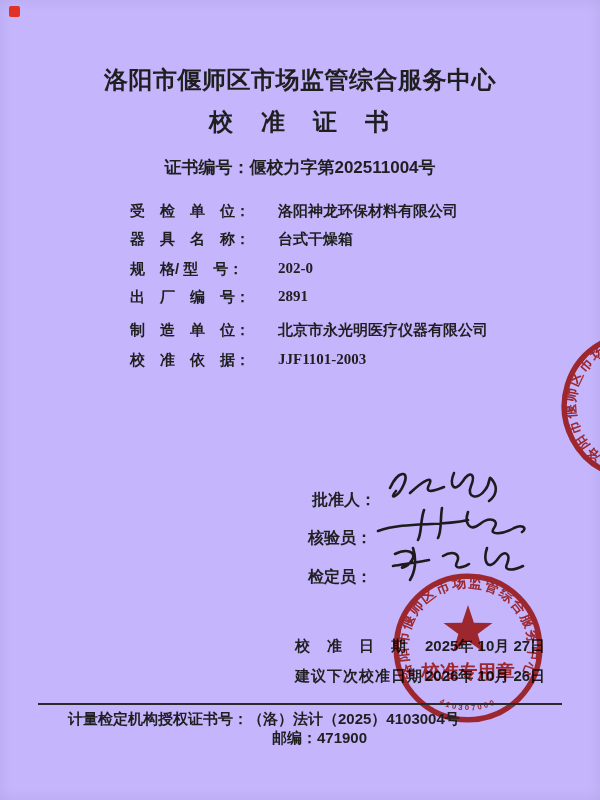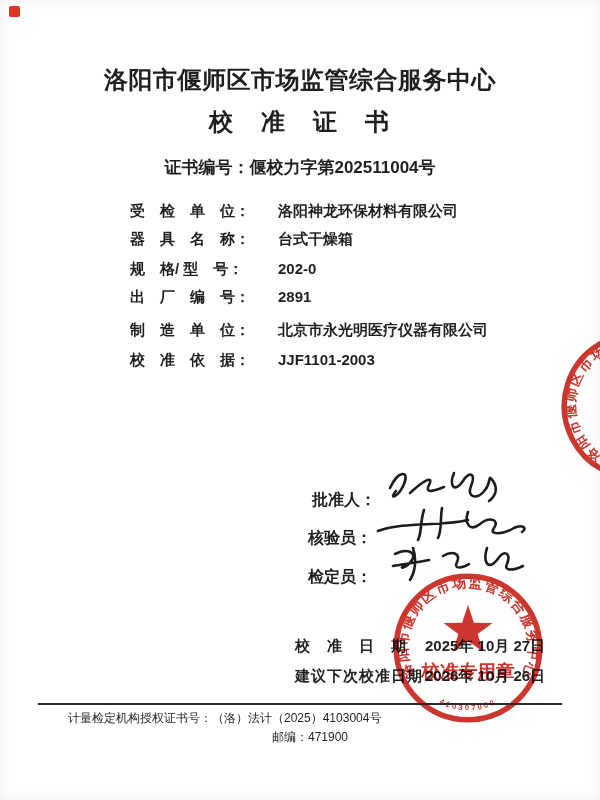--- a/index.html
+++ b/index.html
@@ -1,38 +1,38 @@
 <!DOCTYPE html>
 <html style="--seal: #c9251c;"><head>
 <meta charset="utf-8">
 <style>
   html,body{margin:0;padding:0;background:#e9e9e9;}
   .page{
     position:relative;width:600px;height:800px;margin:0 auto;
-    background:#ffffff;overflow:hidden;
+    background:#c4b5fd;overflow:hidden;
     font-family:"Liberation Sans","DejaVu Sans",sans-serif;
     color:#1f1f1f;
     box-shadow:inset 0 0 14px rgba(0,0,0,0.07);
   }
   .abs{position:absolute;}
   .center{left:0;right:0;text-align:center;}
   .org-title{top:64px;font-size:24px;font-weight:bold;letter-spacing:0.5px;}
   .doc-title{top:106px;font-size:24px;font-weight:bold;letter-spacing:2px;}
   .cert-no{top:156px;font-size:17px;font-weight:bold;}
   .frow{position:absolute;left:0;width:100%;font-size:15px;font-weight:bold;}
   .frow .flabel{position:absolute;left:130px;white-space:pre;}
-  .frow .fvalue{position:absolute;left:278px;white-space:pre;}
+  .frow .fvalue{position:absolute;left:278px;white-space:pre;font-family:Liberation Serif, serif;}
   .sigrow{position:absolute;font-size:16px;font-weight:bold;margin-top:16px;}
   .sig-svg{position:absolute;}
   .sig-svg path{stroke:#1c1c1c;stroke-width:2.6;fill:none;stroke-linecap:round;stroke-linejoin:round;}
   .daterow{position:absolute;font-size:15px;font-weight:bold;}
   .daterow .dlabel{position:absolute;left:295px;white-space:pre;letter-spacing:1px;}
   .daterow .dvalue{position:absolute;left:425px;white-space:pre;}
   .rule{position:absolute;left:38px;top:703px;width:524px;height:2px;background:#2a2a2a;}
-  .footer{position:absolute;font-size:12px;font-weight:normal;white-space:pre;}
+  .footer{position:absolute;font-size:15px;font-weight:bold;white-space:pre;}
   .stamp{position:absolute;mix-blend-mode:multiply;opacity:0.92;}
   .stamp svg{display:block;}
   .corner-mark{position:absolute;left:9px;top:6px;width:11px;height:11px;
     background:#e03325;border-radius:2px;}
 </style>
 </head>
 <body>
 
 <div class="page">
 

